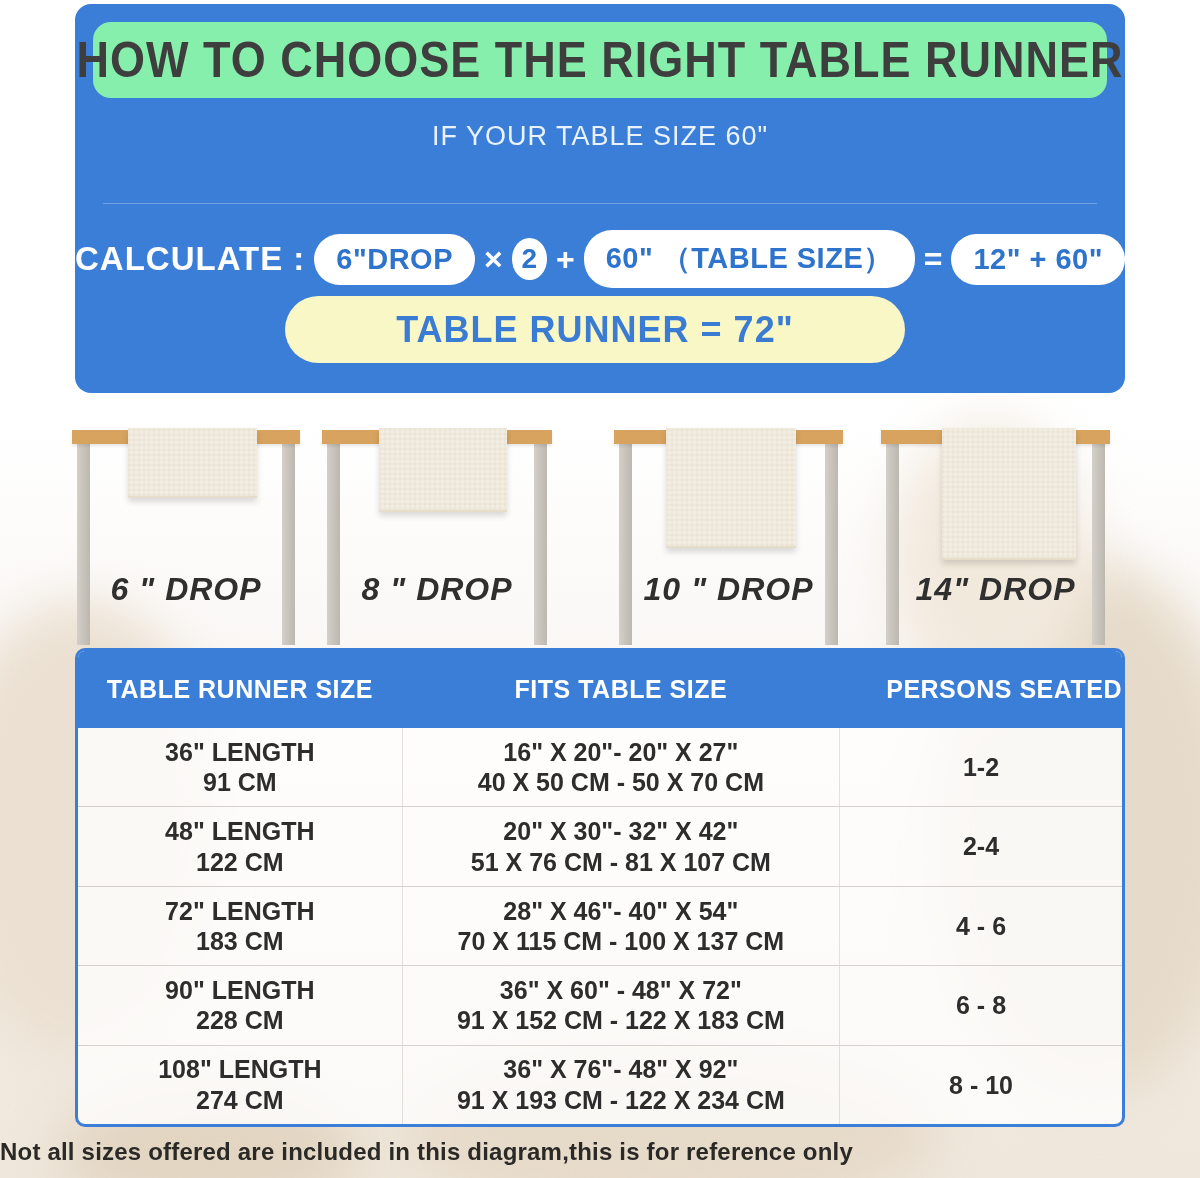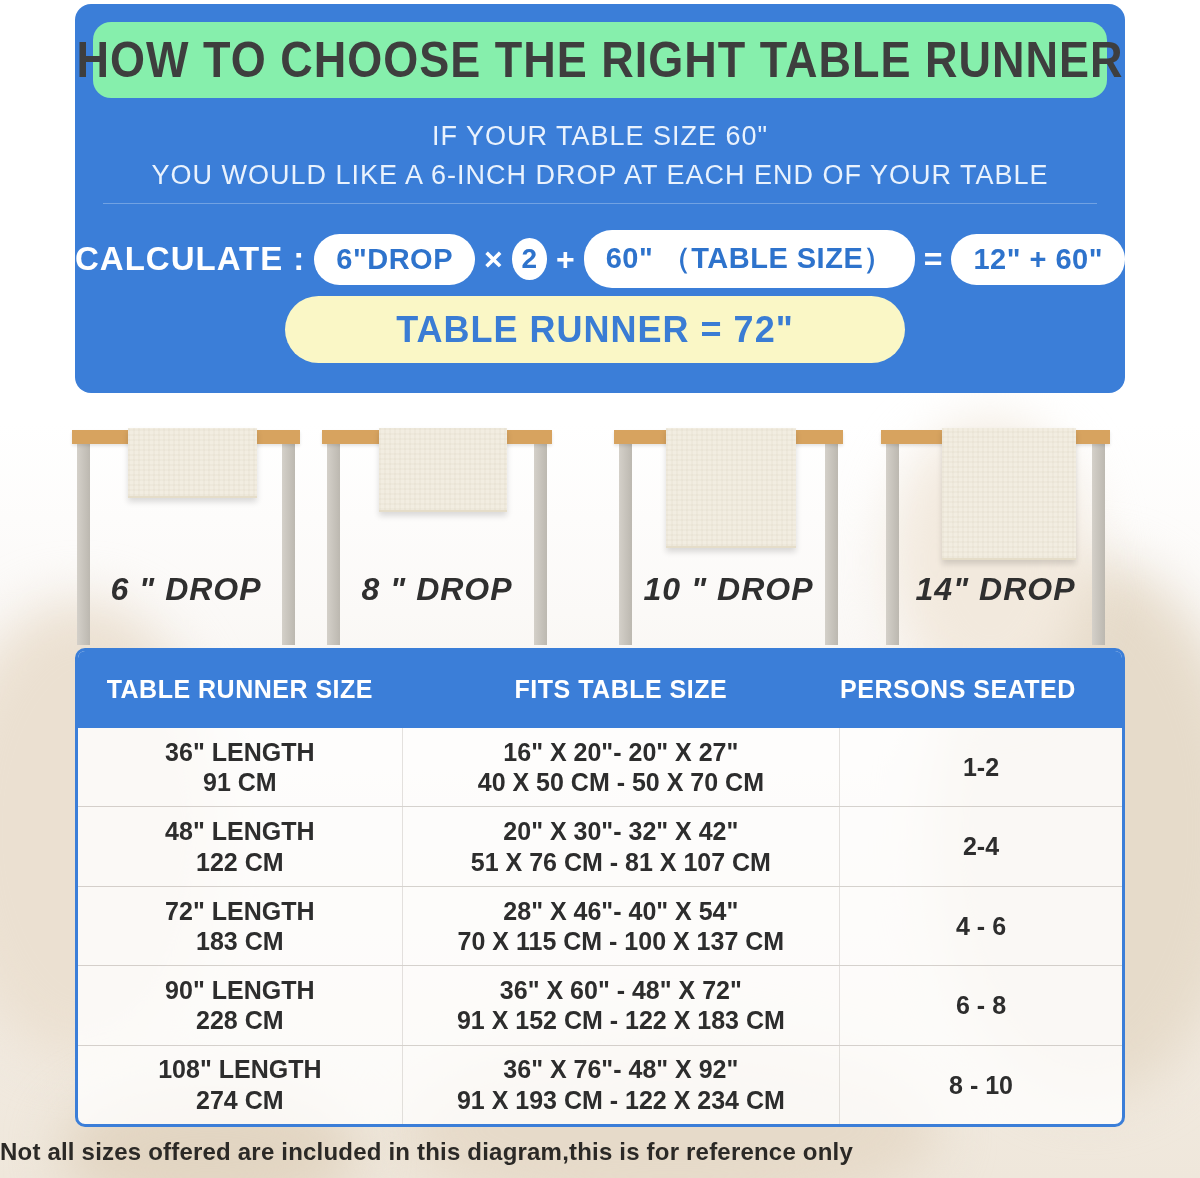--- a/index.html
+++ b/index.html
@@ -100,21 +100,21 @@
     background:rgba(255,255,255,0.80); z-index:2;
     display:flex; flex-direction:column;
   }
   .card-header {
     height:77px; flex:0 0 77px; background:#3b7ed8;
     display:flex; align-items:center;
     color:#ffffff; font-weight:bold; font-size:25px; letter-spacing:0.5px;
   }
   .col-1 { width:31%; text-align:center; }
   .col-2 { width:42%; text-align:center; }
-  .col-3 { width:27%; text-align:left; }
+  .col-3 { width:27%; text-align:right; }
   .card-row {
     flex:1; display:flex; align-items:stretch;
     font-size:25px; color:#2d2d2d; font-weight:bold; line-height:1.22;
   }
   .card-row + .card-row { border-top:1px solid rgba(110,100,90,0.28); }
   .card-row .cell {
     display:flex; flex-direction:column; justify-content:center; text-align:center;
   }
   .card-row .col-2 { border-left:1px solid rgba(110,100,90,0.18); border-right:1px solid rgba(110,100,90,0.18); }
 
@@ -132,21 +132,20 @@
 <div class="blob blob-3"></div>
 <div class="blob blob-4"></div>
 <div class="blob blob-5"></div>
 
 <div class="banner">
   <div class="title-box">
     <div class="title">HOW TO CHOOSE THE RIGHT TABLE RUNNER</div>
   </div>
   <div class="subtitle">
     <div>IF YOUR TABLE SIZE 60"</div>
-    <div>YOU WOULD LIKE A 6-INCH DROP AT EACH END OF YOUR TABLE</div>
   </div>
   <div class="banner-divider"></div>
   <div class="calc-row">
     <span class="calc-label">CALCULATE :</span>
     <span class="pill">6"DROP</span>
     <span class="op">×</span>
     <span class="circle">2</span>
     <span class="op">+</span>
     <span class="pill">60" （TABLE SIZE）</span>
     <span class="op">=</span>

